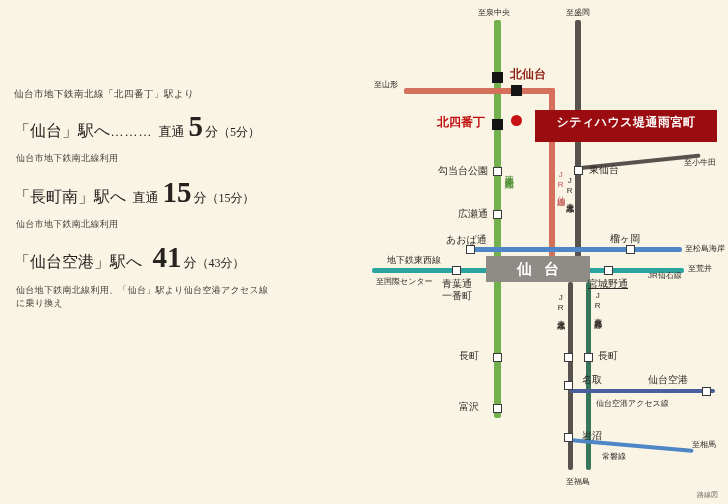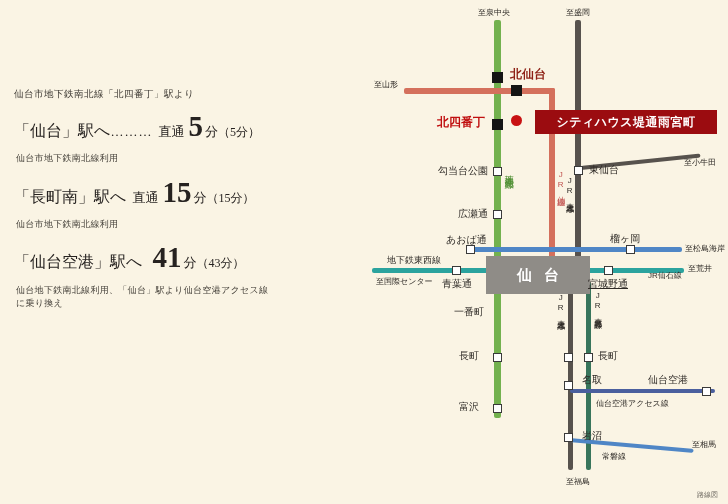--- a/index.html
+++ b/index.html
@@ -20,24 +20,24 @@
   .note { position:absolute; font-size:9px; color:#45413a; line-height:1.45; letter-spacing:.3px; }
 
   
   .line  { position:absolute; z-index:1; border-radius:2px; }
   .sq-b  { position:absolute; width:11px; height:11px; background:#141414; z-index:3; }
   .sq-w  { position:absolute; width:9px; height:9px; background:#fff; border:1.5px solid #3a3a3a; z-index:3; }
   .dot   { position:absolute; width:11px; height:11px; border-radius:50%; background:#c81112; z-index:6; }
   .lbl   { position:absolute; font-size:10px; color:#2e2a26; white-space:nowrap; line-height:1.15; z-index:5; }
   .lbl-sm{ font-size:8px; }
   .vtext { writing-mode:vertical-rl; text-orientation:upright; letter-spacing:1px; }
-  .property { position:absolute; left:535px; top:110px; width:182px; height:24px; background:#9b0c10;
+  .property { position:absolute; left:535px; top:110px; width:182px; height:32px; background:#9b0c10;
               color:#fff; font-weight:bold; font-size:12px; text-align:center; line-height:24px;
               z-index:7; letter-spacing:.5px; }
-  .sendai-box { position:absolute; left:486px; top:256px; width:104px; height:38px; background:#8f8c87;
+  .sendai-box { position:absolute; left:486px; top:256px; width:104px; height:26px; background:#8f8c87;
               color:#fff; font-weight:bold; font-size:15px; display:flex; align-items:center;
               justify-content:center; letter-spacing:12px; text-indent:12px; z-index:4; }
   .caption { position:absolute; left:697px; top:490px; font-size:7px; color:#6b665e; z-index:5; }
 </style>
 </head>
 <body>
 
 <div class="page">
 
   <div class="panel">
@@ -107,21 +107,21 @@
     <span class="lbl lbl-sm" style="left:566px; top:477px;">至福島</span>
 
     <span class="lbl" style="left:510px; top:68px; font-size:12px; font-weight:bold; color:#8d1f14;">北仙台</span>
     <span class="lbl" style="left:437px; top:116px; font-size:12px; font-weight:bold; color:#c00f0f;">北四番丁</span>
     <span class="lbl" style="left:438px; top:165px;">勾当台公園</span>
     <span class="lbl" style="left:458px; top:208px;">広瀬通</span>
     <span class="lbl" style="left:446px; top:234px;">あおば通</span>
     <span class="lbl" style="left:589px; top:164px;">東仙台</span>
     <span class="lbl" style="left:610px; top:233px;">榴ヶ岡</span>
     <span class="lbl" style="left:442px; top:278px;">青葉通</span>
-    <span class="lbl" style="left:454px; top:290px;margin-top:16px;">一番町</span>
+    <span class="lbl" style="left:442px; top:290px;">一番町</span>
     <span class="lbl" style="left:588px; top:278px;text-decoration:underline;">宮城野通</span>
     <span class="lbl" style="left:459px; top:350px;">長町</span>
     <span class="lbl" style="left:459px; top:401px;">富沢</span>
     <span class="lbl" style="left:598px; top:350px;">長町</span>
     <span class="lbl" style="left:582px; top:374px;">名取</span>
     <span class="lbl" style="left:648px; top:374px;">仙台空港</span>
     <span class="lbl" style="left:582px; top:430px;">岩沼</span>
 
     <span class="lbl vtext" style="left:504px; top:168px; font-size:9px; color:#4e8f33;">地下鉄南北線</span>
     <span class="lbl vtext lbl-sm" style="left:556px; top:170px; color:#c0504d;">JR仙山線</span>

